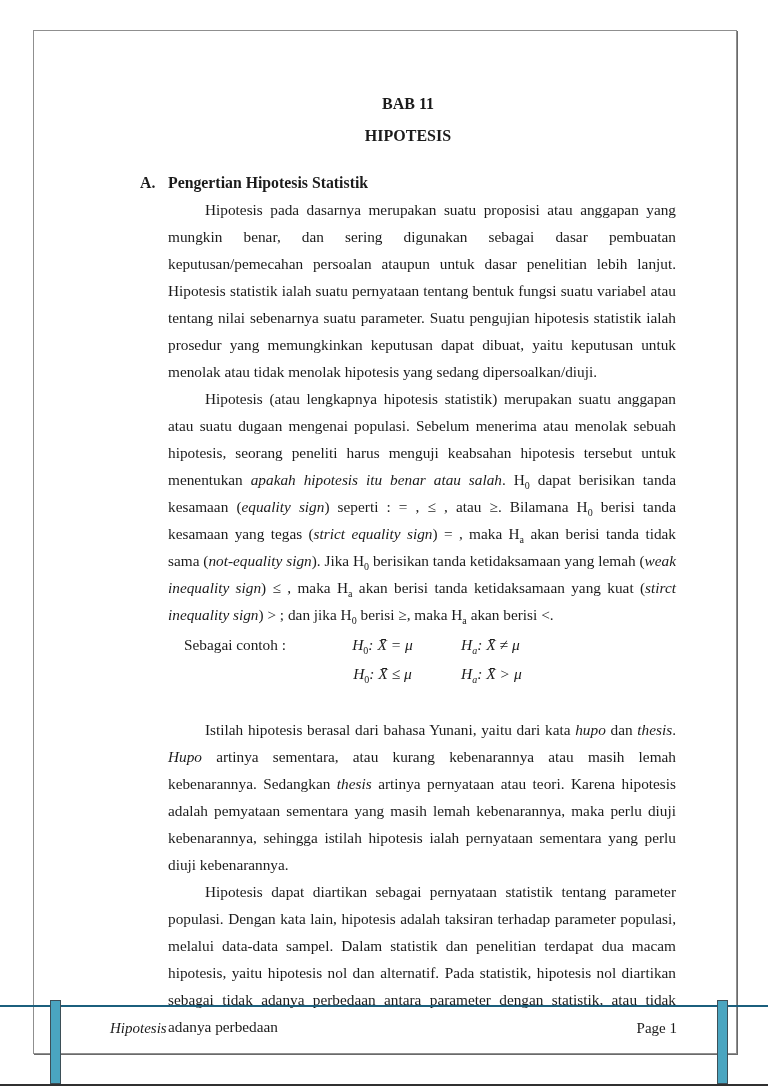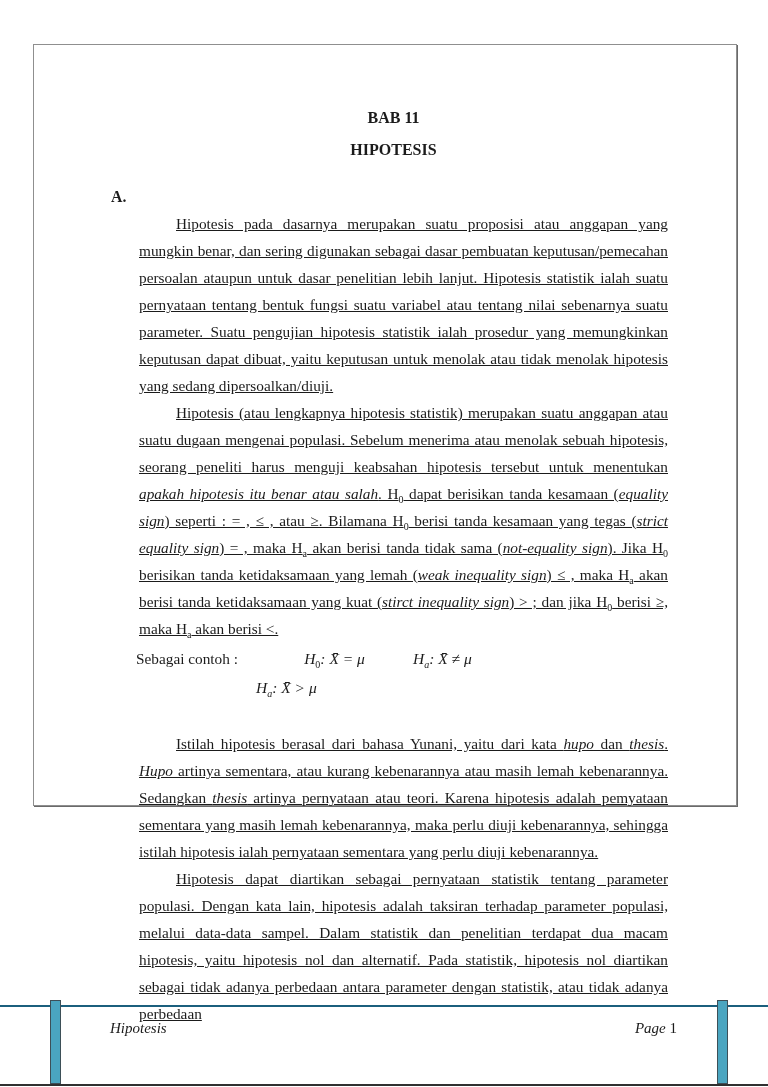--- a/index.html
+++ b/index.html
@@ -10,75 +10,77 @@
     --page-border:#8f8f8f;
     --text:#1b1b1b;
   }
   html,body{margin:0;padding:0;}
   body{
     width:768px;height:1087px;position:relative;background:#ffffff;
     font-family:"Liberation Serif","DejaVu Serif",serif;color:var(--text);
     overflow:hidden;
   }
   .page{
-    position:absolute;left:33px;top:44px;width:704px;height:762px;
+    position:absolute;left:33px;top:30px;width:704px;height:1024px;
     background:#fff;border:1px solid var(--page-border);
-    box-shadow:1px 1px 0 0 #6a6a6a;box-sizing:border-box;
+    box-shadow:1px 1px 0 0 #6a6a6a;box-sizing:border-box;padding-left:29px;
   }
   .content{padding:57px 60px 0 77px;}
   .doc-title{text-align:center;font-weight:bold;font-size:16px;line-height:32px;}
   .heading{display:flex;font-weight:bold;font-size:15.8px;line-height:27px;margin-top:17px;}
   .heading .h-label{width:28px;flex:0 0 28px;}
   .para{
-    margin:0 8px 0 28px;text-align:justify;text-indent:37px;
-    font-size:15.3px;line-height:27px;text-decoration:underline;
+    margin:0 0 0 28px;text-align:justify;text-indent:37px;
+    font-size:15.3px;line-height:27px;
   }
   sub{font-size:10px;line-height:0;}
-  .example{position:relative;margin-left:25px;padding:3px 0 2px 0;}
+  .example{position:relative;margin-left:44px;padding:3px 0 2px 0;}
   .ex-label{position:absolute;left:0;top:3px;font-size:15.3px;line-height:28px;}
   .eq-rows{margin-left:120px;}
   .eq-row{display:flex;line-height:28.5px;font-size:15.5px;text-align:center;}
   .eq-col1{width:157px;flex:0 0 157px;}
   .p-gap{margin-top:26px;}
   .ital{font-style:italic;}
   
   .footer-rule{position:absolute;left:0;top:1005px;width:768px;height:2px;background:var(--footer-rule);}
   .accent-bar{position:absolute;top:1000px;width:11px;height:84px;background:var(--accent-bar);border:1px solid var(--accent-bar-border);box-sizing:border-box;}
   .accent-bar.left{left:50px;}
   .accent-bar.right{left:717px;}
   .bottom-rule{position:absolute;left:0;top:1084px;width:768px;height:2px;background:var(--bottom-rule);}
   .footer-text{position:absolute;top:1018px;left:110px;right:91px;display:flex;justify-content:space-between;font-size:15px;line-height:20px;}
   .footer-left{font-style:italic;}
-  .footer-page .pg-word{font-style:italic;}
+  .footer-page .pg-word{}
 </style>
 </head>
 <body>
 
 <div class="page">
   <div class="content">
     <div class="doc-title">
       <div>BAB 11</div>
       <div>HIPOTESIS</div>
     </div>
 
     <div class="heading">
       <span class="h-label">A.</span>
+      <span>Pengertian Hipotesis Statistik</span>
     </div>
 
     <p class="para"><span>Hipotesis pada dasarnya merupakan suatu proposisi atau anggapan yang mungkin benar, dan sering digunakan sebagai dasar pembuatan keputusan/pemecahan persoalan ataupun untuk dasar penelitian lebih lanjut. Hipotesis statistik ialah suatu pernyataan tentang bentuk fungsi suatu variabel atau tentang nilai sebenarnya suatu parameter. Suatu pengujian hipotesis statistik ialah prosedur yang memungkinkan keputusan dapat dibuat, yaitu keputusan untuk menolak atau tidak menolak hipotesis yang sedang dipersoalkan/diuji.</span></p>
     <p class="para"><span>Hipotesis (atau lengkapnya hipotesis statistik) merupakan suatu anggapan atau suatu dugaan mengenai populasi. Sebelum menerima atau menolak sebuah hipotesis, seorang peneliti harus menguji keabsahan hipotesis tersebut untuk menentukan </span><span class="ital">apakah hipotesis itu benar atau salah</span><span>. H</span><sub>0</sub><span> dapat berisikan tanda kesamaan (</span><span class="ital">equality sign</span><span>) seperti : = , ≤ , atau ≥. Bilamana H</span><sub>0</sub><span> berisi tanda kesamaan yang tegas (</span><span class="ital">strict equality sign</span><span>) = , maka H</span><sub>a</sub><span> akan berisi tanda tidak sama (</span><span class="ital">not-equality sign</span><span>). Jika H</span><sub>0</sub><span> berisikan tanda ketidaksamaan yang lemah (</span><span class="ital">weak inequality sign</span><span>) ≤ , maka H</span><sub>a</sub><span> akan berisi tanda ketidaksamaan yang kuat (</span><span class="ital">stirct inequality sign</span><span>) &gt; ; dan jika H</span><sub>0</sub><span> berisi ≥, maka H</span><sub>a</sub><span> akan berisi &lt;.</span></p>
 
     <div class="example">
       <span class="ex-label">Sebagai contoh :</span>
       <div class="eq-rows">
         <div class="eq-row">
           <span class="eq-col1"><span class="ital">H</span><sub>0</sub><span class="ital">: X̄ = μ</span></span>
           <span><span class="ital">H</span><sub class="ital">a</sub><span class="ital">: X̄ ≠ μ</span></span>
         </div>
         <div class="eq-row">
+          <span class="eq-col1"><span class="ital">H</span><sub>0</sub><span class="ital">: X̄ ≤ μ</span></span>
           <span><span class="ital">H</span><sub class="ital">a</sub><span class="ital">: X̄ &gt; μ</span></span>
         </div>
       </div>
     </div>
 
     <p class="para p-gap"><span>Istilah hipotesis berasal dari bahasa Yunani, yaitu dari kata </span><span class="ital">hupo</span><span> dan </span><span class="ital">thesis</span><span>. </span><span class="ital">Hupo</span><span> artinya sementara, atau kurang kebenarannya atau masih lemah kebenarannya. Sedangkan </span><span class="ital">thesis</span><span> artinya pernyataan atau teori. Karena hipotesis adalah pemyataan sementara yang masih lemah kebenarannya, maka perlu diuji kebenarannya, sehingga istilah hipotesis ialah pernyataan sementara yang perlu diuji kebenarannya.</span></p>
     <p class="para"><span>Hipotesis dapat diartikan sebagai pernyataan statistik tentang parameter populasi. Dengan kata lain, hipotesis adalah taksiran terhadap parameter populasi, melalui data-data sampel. Dalam statistik dan penelitian terdapat dua macam hipotesis, yaitu hipotesis nol dan alternatif. Pada statistik, hipotesis nol diartikan sebagai tidak adanya perbedaan antara parameter dengan statistik, atau tidak adanya perbedaan</span></p>
   </div>
 </div>
 

